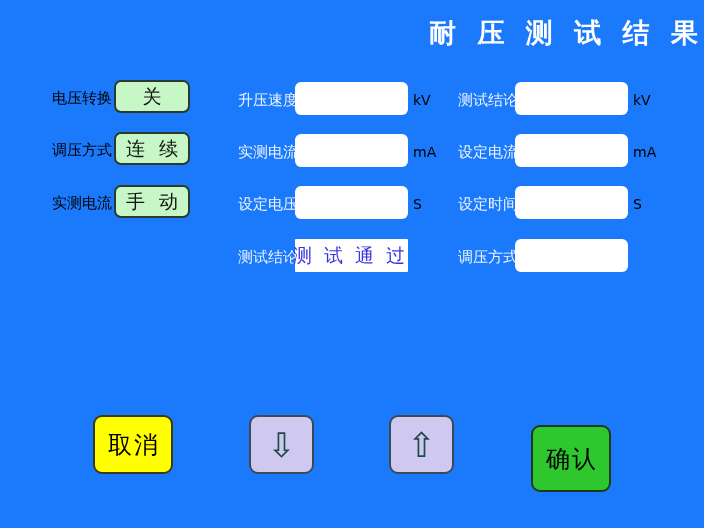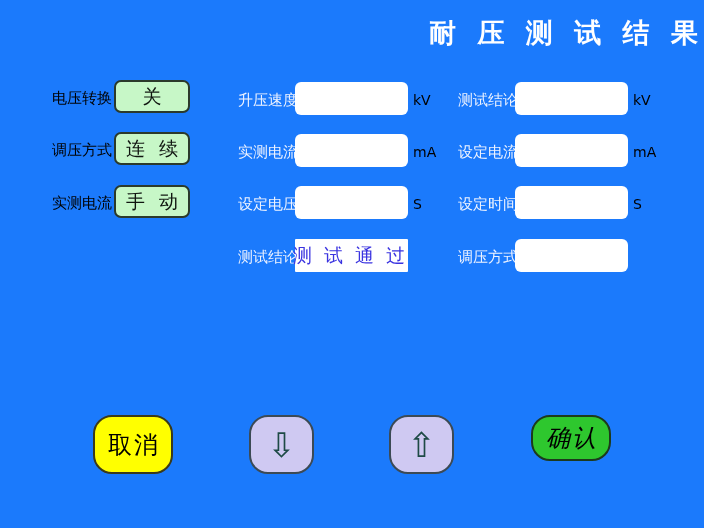--- a/index.html
+++ b/index.html
@@ -115,21 +115,21 @@
     letter-spacing: 3px;
     text-indent: 3px;
     font-weight: normal;
   }
 
   
   .action-btn {
     position: absolute;
     box-sizing: border-box;
     border: 2px solid #2b3a3a;
-    border-radius: 19px;
+    border-radius: 9px;
     display: flex;
     align-items: center;
     justify-content: center;
     white-space: nowrap;
   }
   .btn-cancel {
     background: #ffff00;
     color: #000000;
     font-size: 24px;
     letter-spacing: 2px;
@@ -250,17 +250,17 @@
   </div>
 
   <div class="action-btn btn-arrow" style="left:249px; top:415px; width:65px; height:59px;">
     <span class="arrow-glyph">⇩</span>
   </div>
 
   <div class="action-btn btn-arrow" style="left:389px; top:415px; width:65px; height:59px;">
     <span class="arrow-glyph">⇧</span>
   </div>
 
-  <div class="action-btn btn-confirm" style="left:531px; top:415px; width:80px; height:46px;font-style:italic;">
+  <div class="action-btn btn-confirm" style="left:531px; top:425px; width:80px; height:67px;">
     <span>确认</span>
   </div>
 
 </div>
 
 </body></html>

